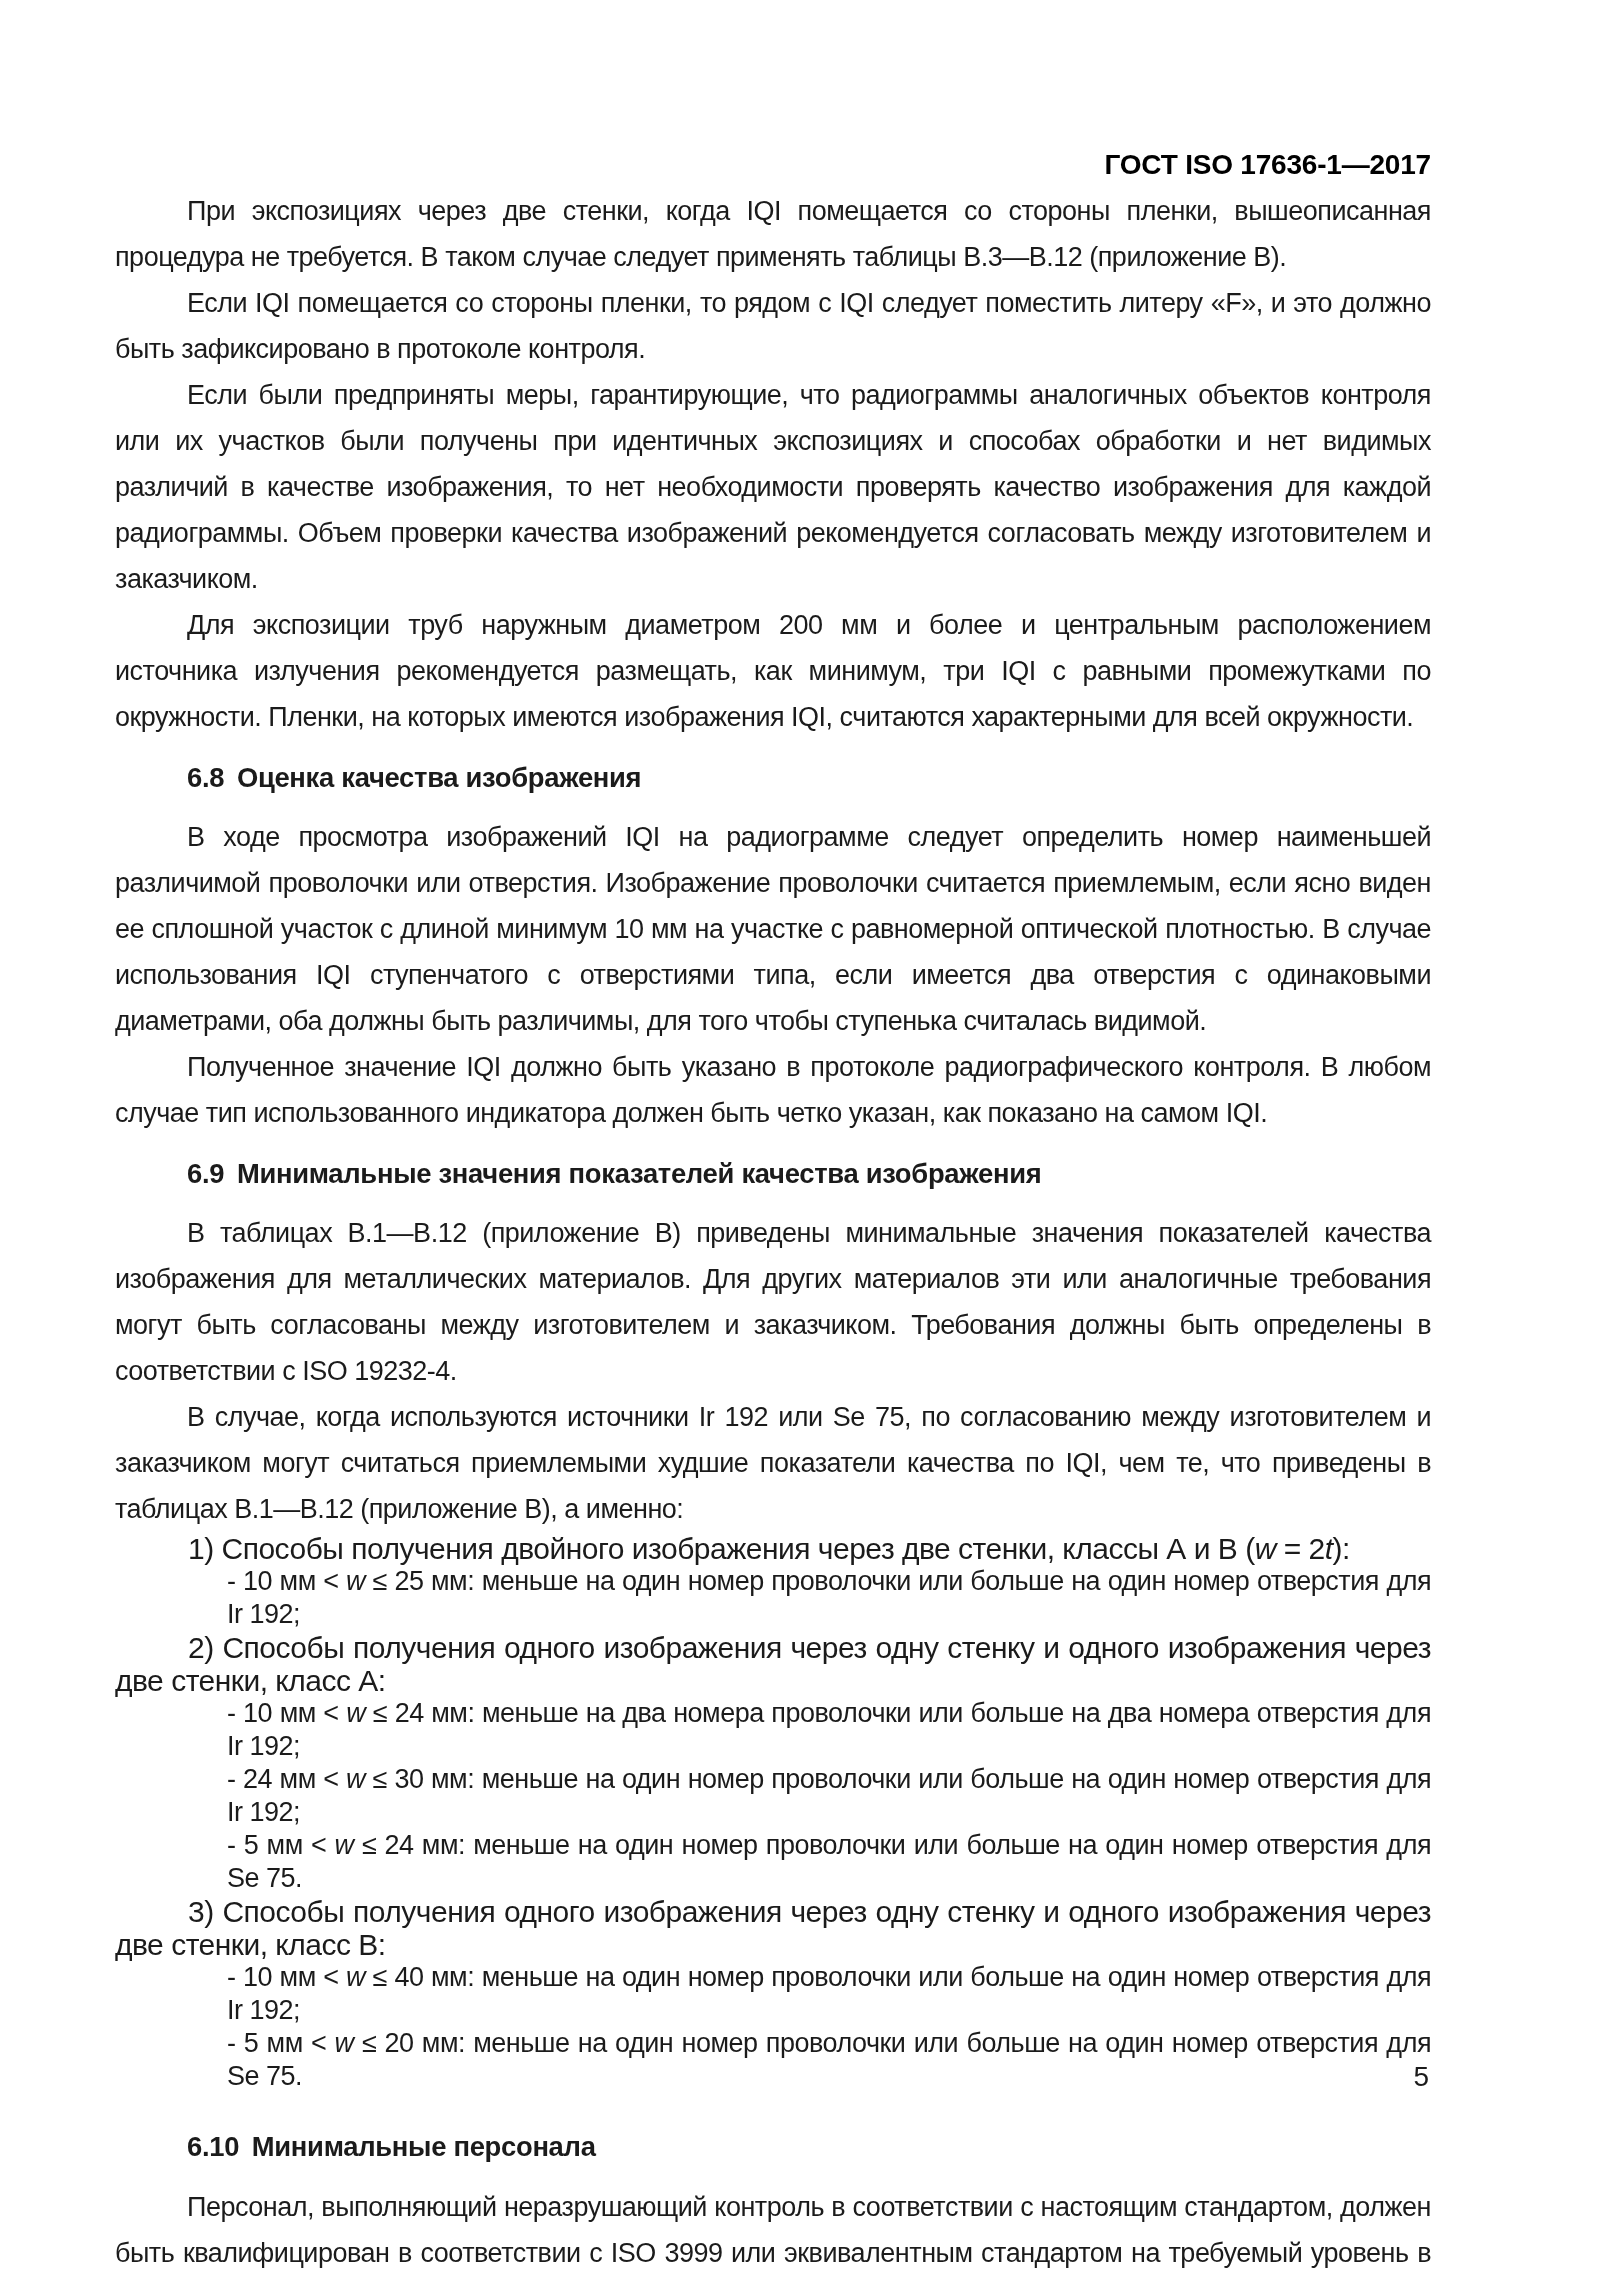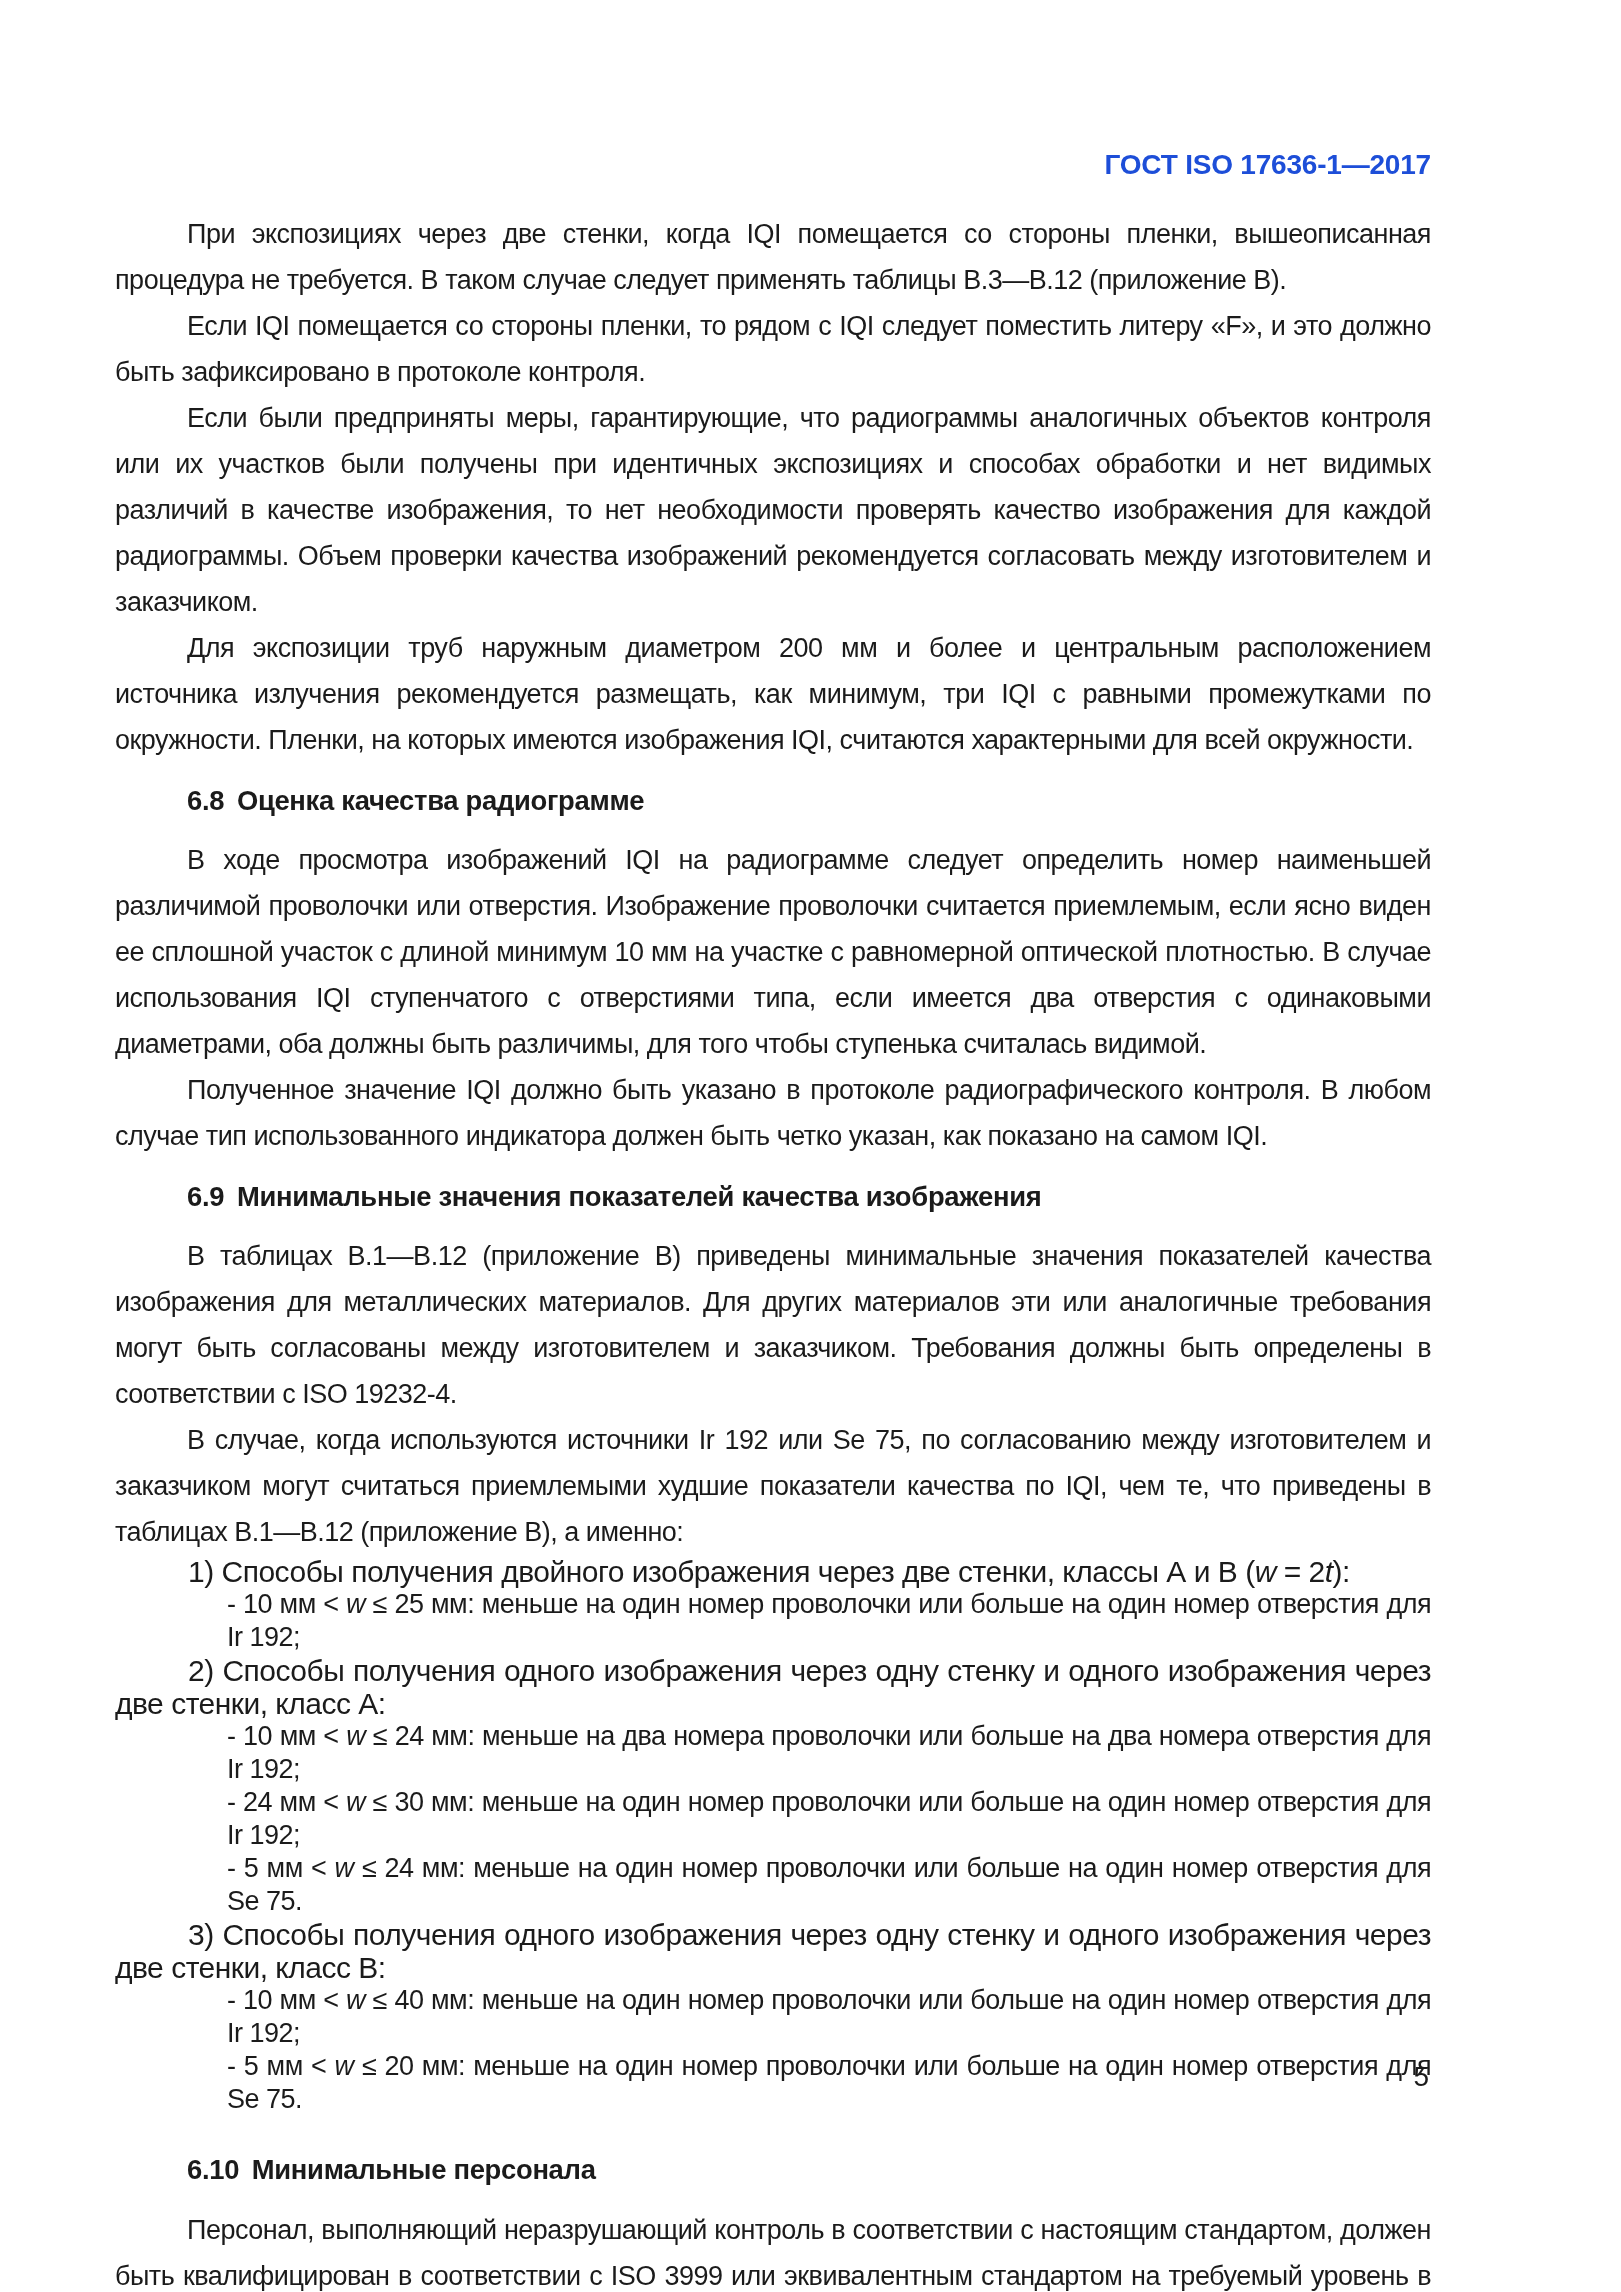--- a/index.html
+++ b/index.html
@@ -17,26 +17,26 @@
     color: #1b1b1b;
   }
   .content {
     position: absolute;
     left: 115px;
     top: 0;
     width: 1316px;
   }
   .doc-header {
     margin-top: 149px;
-    margin-bottom: 30px;
+    margin-bottom: 7px;
     text-align: right;
     font-size: 28px;
     font-weight: bold;
     letter-spacing: -0.2px;
-    color: #1d4ed8;
+    color: #000000;
   }
   p.para {
     margin: 0;
     font-size: 27px;
     line-height: 46px;
     letter-spacing: -0.5px;
     text-align: justify;
     text-indent: 72px;
   }
   p.item {
@@ -83,21 +83,21 @@
 <div class="page">
   <div class="content">
 
     <div class="doc-header">ГОСТ ISO 17636-1—2017</div>
 
     <p class="para">При экспозициях через две стенки, когда IQI помещается со стороны пленки, вышеописанная процедура не требуется. В таком случае следует применять таблицы В.3—В.12 (приложение В).</p>
     <p class="para">Если IQI помещается со стороны пленки, то рядом с IQI следует поместить литеру «F», и это должно быть зафиксировано в протоколе контроля.</p>
     <p class="para">Если были предприняты меры, гарантирующие, что радиограммы аналогичных объектов контроля или их участков были получены при идентичных экспозициях и способах обработки и нет видимых различий в качестве изображения, то нет необходимости проверять качество изображения для каждой радиограммы. Объем проверки качества изображений рекомендуется согласовать между изготовителем и заказчиком.</p>
     <p class="para">Для экспозиции труб наружным диаметром 200 мм и более и центральным расположением источника излучения рекомендуется размещать, как минимум, три IQI с равными промежутками по окружности. Пленки, на которых имеются изображения IQI, считаются характерными для всей окружности.</p>
 
-    <h2 class="sec-heading"><span class="h-num">6.8</span><span>Оценка качества радиограмме</span></h2>
+    <h2 class="sec-heading"><span class="h-num">6.8</span><span>Оценка качества изображения</span></h2>
 
     <p class="para">В ходе просмотра изображений IQI на радиограмме следует определить номер наименьшей различимой проволочки или отверстия. Изображение проволочки считается приемлемым, если ясно виден ее сплошной участок с длиной минимум 10 мм на участке с равномерной оптической плотностью. В случае использования IQI ступенчатого с отверстиями типа, если имеется два отверстия с одинаковыми диаметрами, оба должны быть различимы, для того чтобы ступенька считалась видимой.</p>
     <p class="para">Полученное значение IQI должно быть указано в протоколе радиографического контроля. В любом случае тип использованного индикатора должен быть четко указан, как показано на самом IQI.</p>
 
     <h2 class="sec-heading"><span class="h-num">6.9</span><span>Минимальные значения показателей качества изображения</span></h2>
 
     <p class="para">В таблицах В.1—В.12 (приложение В) приведены минимальные значения показателей качества изображения для металлических материалов. Для других материалов эти или аналогичные требования могут быть согласованы между изготовителем и заказчиком. Требования должны быть определены в соответствии с ISO 19232-4.</p>
     <p class="para">В случае, когда используются источники Ir 192 или Se 75, по согласованию между изготовителем и заказчиком могут считаться приемлемыми худшие показатели качества по IQI, чем те, что приведены в таблицах В.1—В.12 (приложение В), а именно:</p>
 
     <p class="item"><span>1)  Способы получения двойного изображения через две стенки, классы А и В (</span><i>w</i><span> = 2</span><i>t</i><span>):</span></p>

